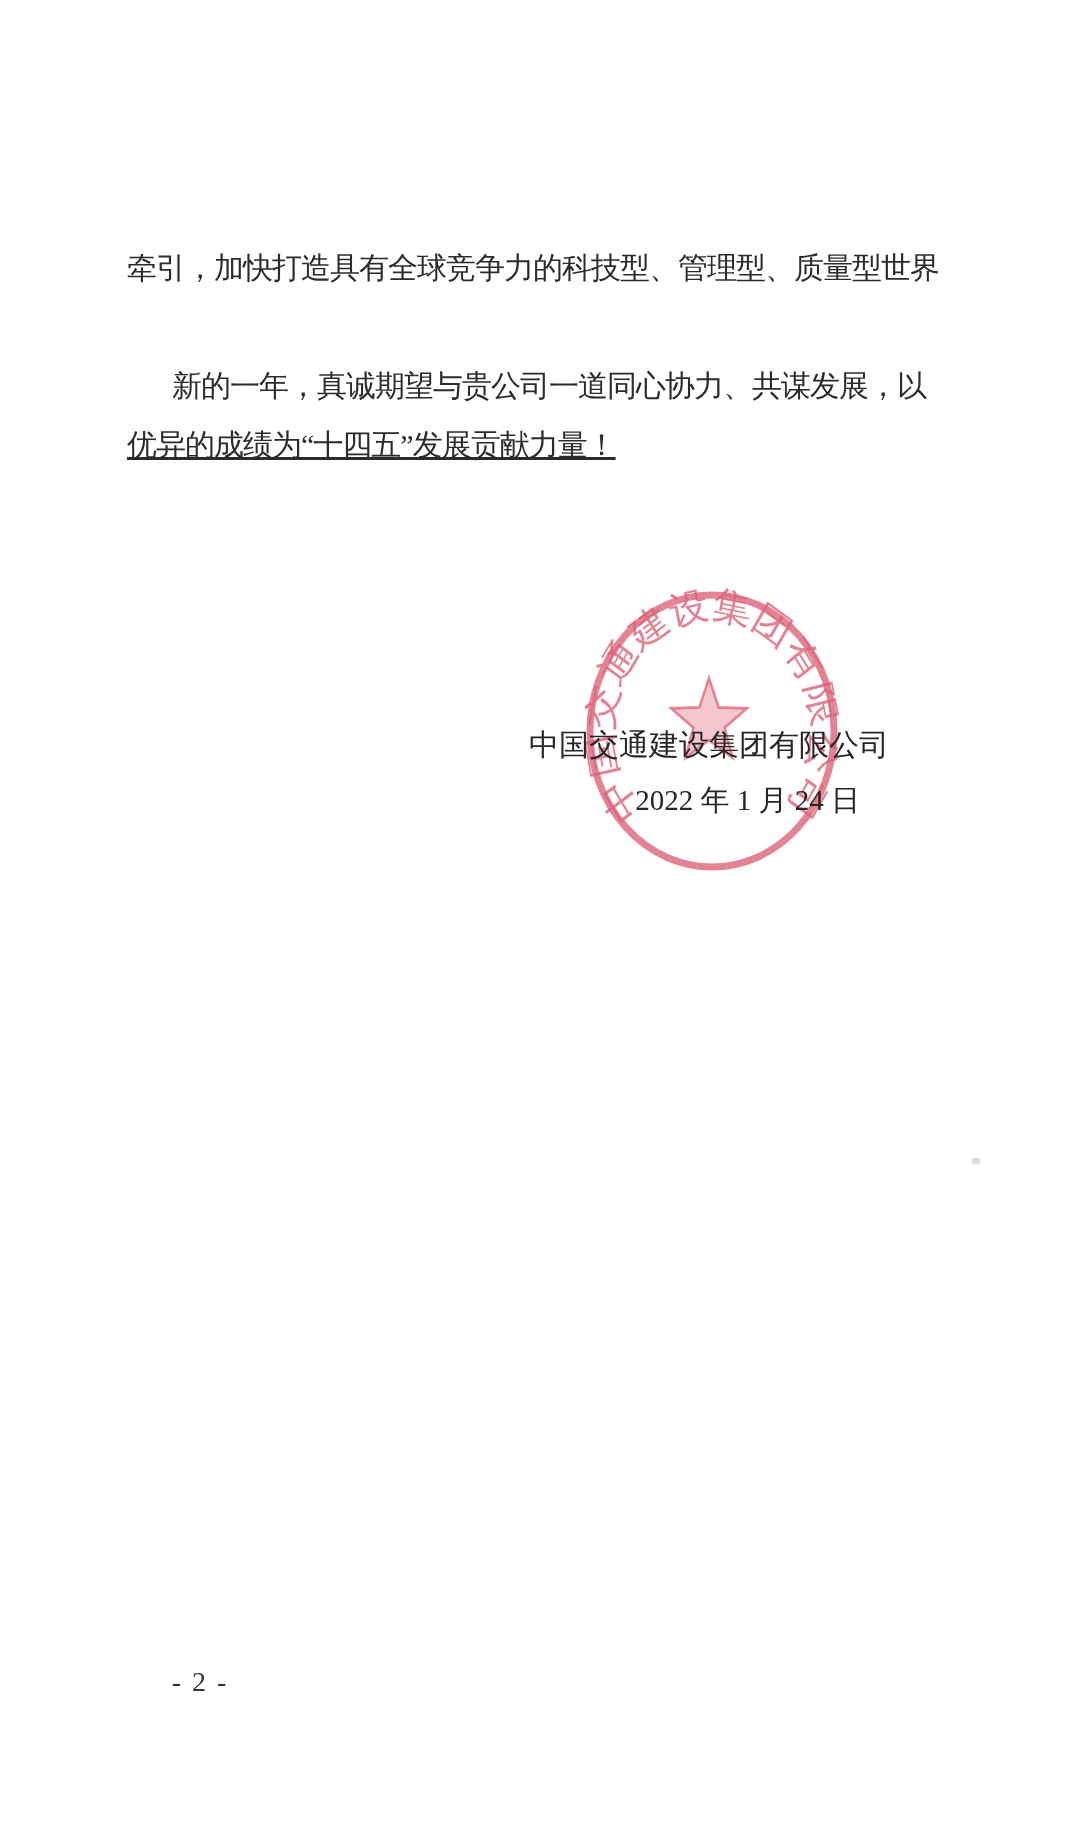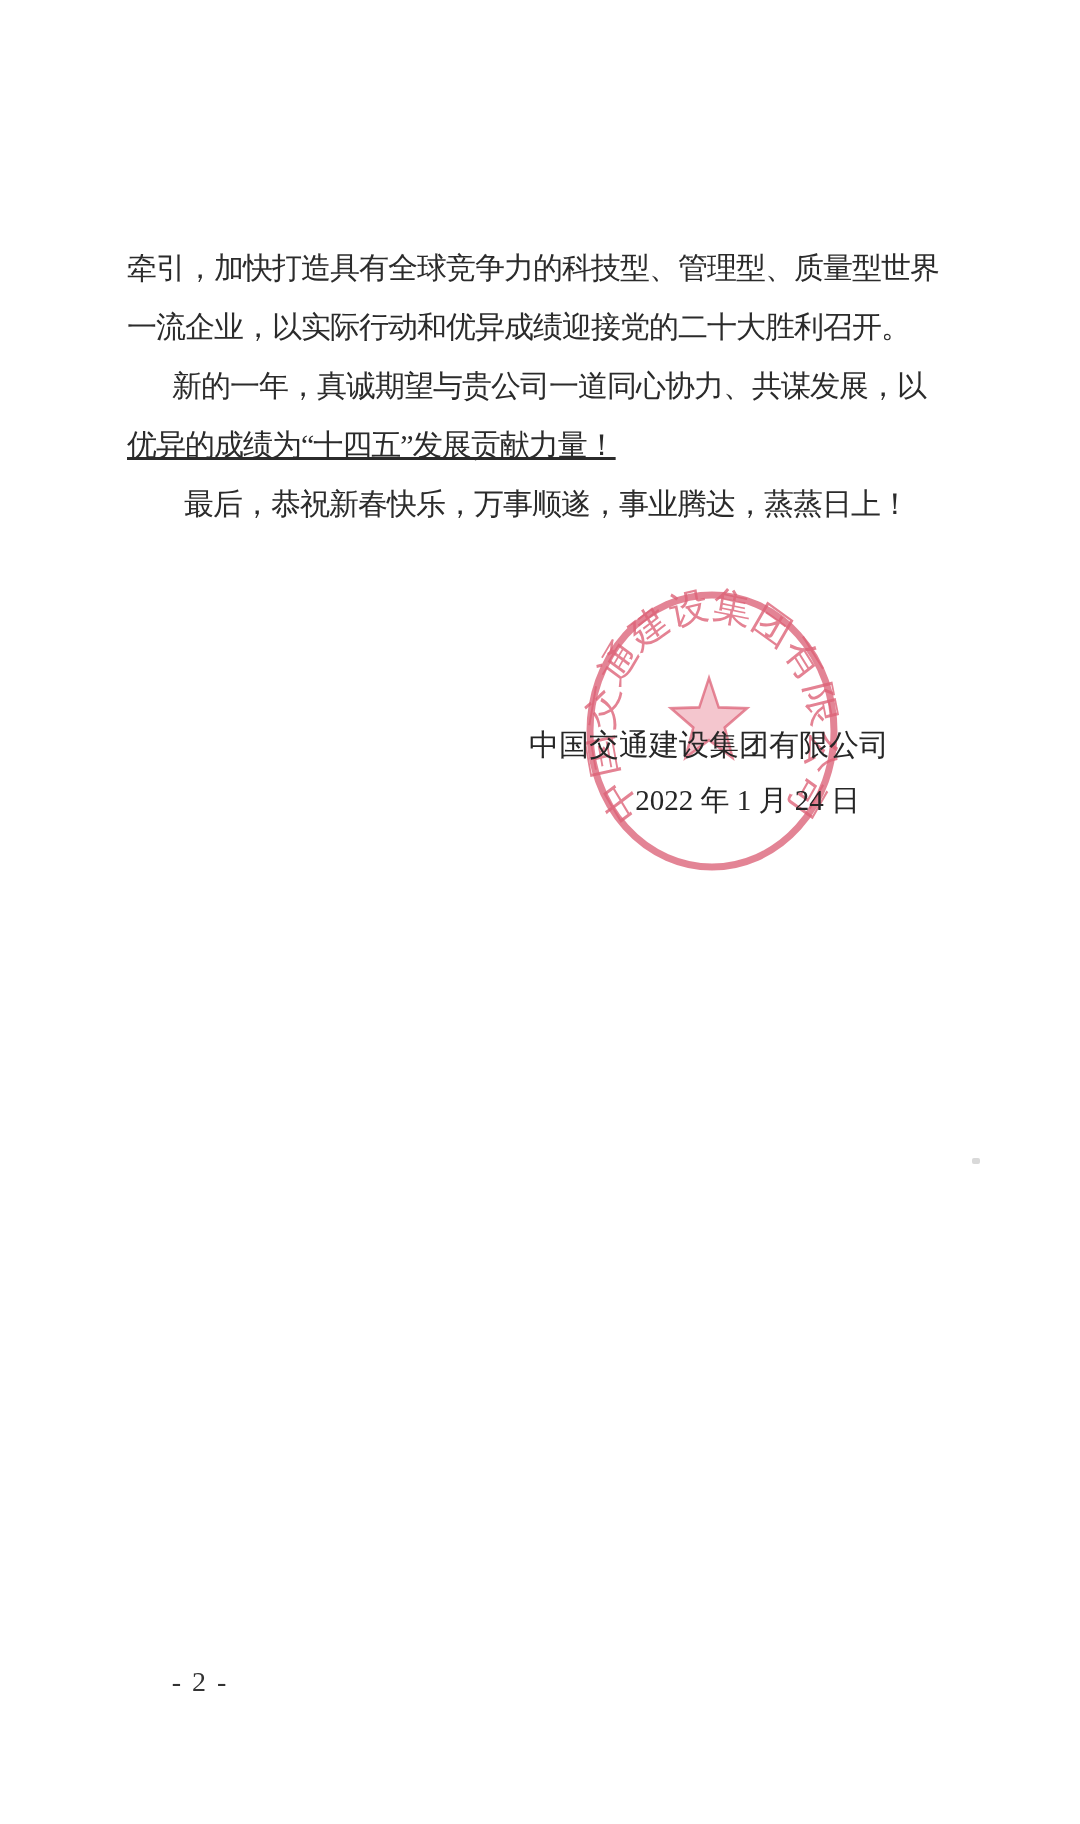--- a/index.html
+++ b/index.html
@@ -90,24 +90,22 @@
     background: #d9d9d9;
     border-radius: 2px;
   }
 </style>
 </head>
 <body>
 
 <div class="page">
 
   <div class="body-line line-1">牵引，加快打造具有全球竞争力的科技型、管理型、质量型世界</div>
-  <div class="body-line line-2">一流企业，以实际行动和优异成绩迎接党的二十大胜利召开。</div>
   <div class="body-line line-3">新的一年，真诚期望与贵公司一道同心协力、共谋发展，以</div>
   <div class="body-line line-4">优异的成绩为“十四五”发展贡献力量！</div>
-  <div class="body-line line-5">最后，恭祝新春快乐，万事顺遂，事业腾达，蒸蒸日上！</div>
 
   <svg class="seal-svg" viewBox="0 0 284 314" aria-hidden="true">
 
     <ellipse cx="142" cy="157" rx="122" ry="136" fill="none" stroke="#d9556c" stroke-width="7" stroke-opacity="0.78"></ellipse>
 
     <polygon transform="translate(139,148) scale(1,1.1)" points="0,-40 9.7,-13.3 38,-12.4 15.7,5.1 23.5,32.4 0,16.5 -23.5,32.4 -15.7,5.1 -38,-12.4 -9.7,-13.3" fill="#e4768a" fill-opacity="0.45" stroke="#d9556c" stroke-opacity="0.75" stroke-width="2.5"></polygon>
 
     <g transform="translate(142,157) scale(1,1.12)">
       <defs>
         <path id="sealArcPath" d="M -70.7 70.7 A 100 100 0 1 1 70.7 70.7" fill="none"></path>

